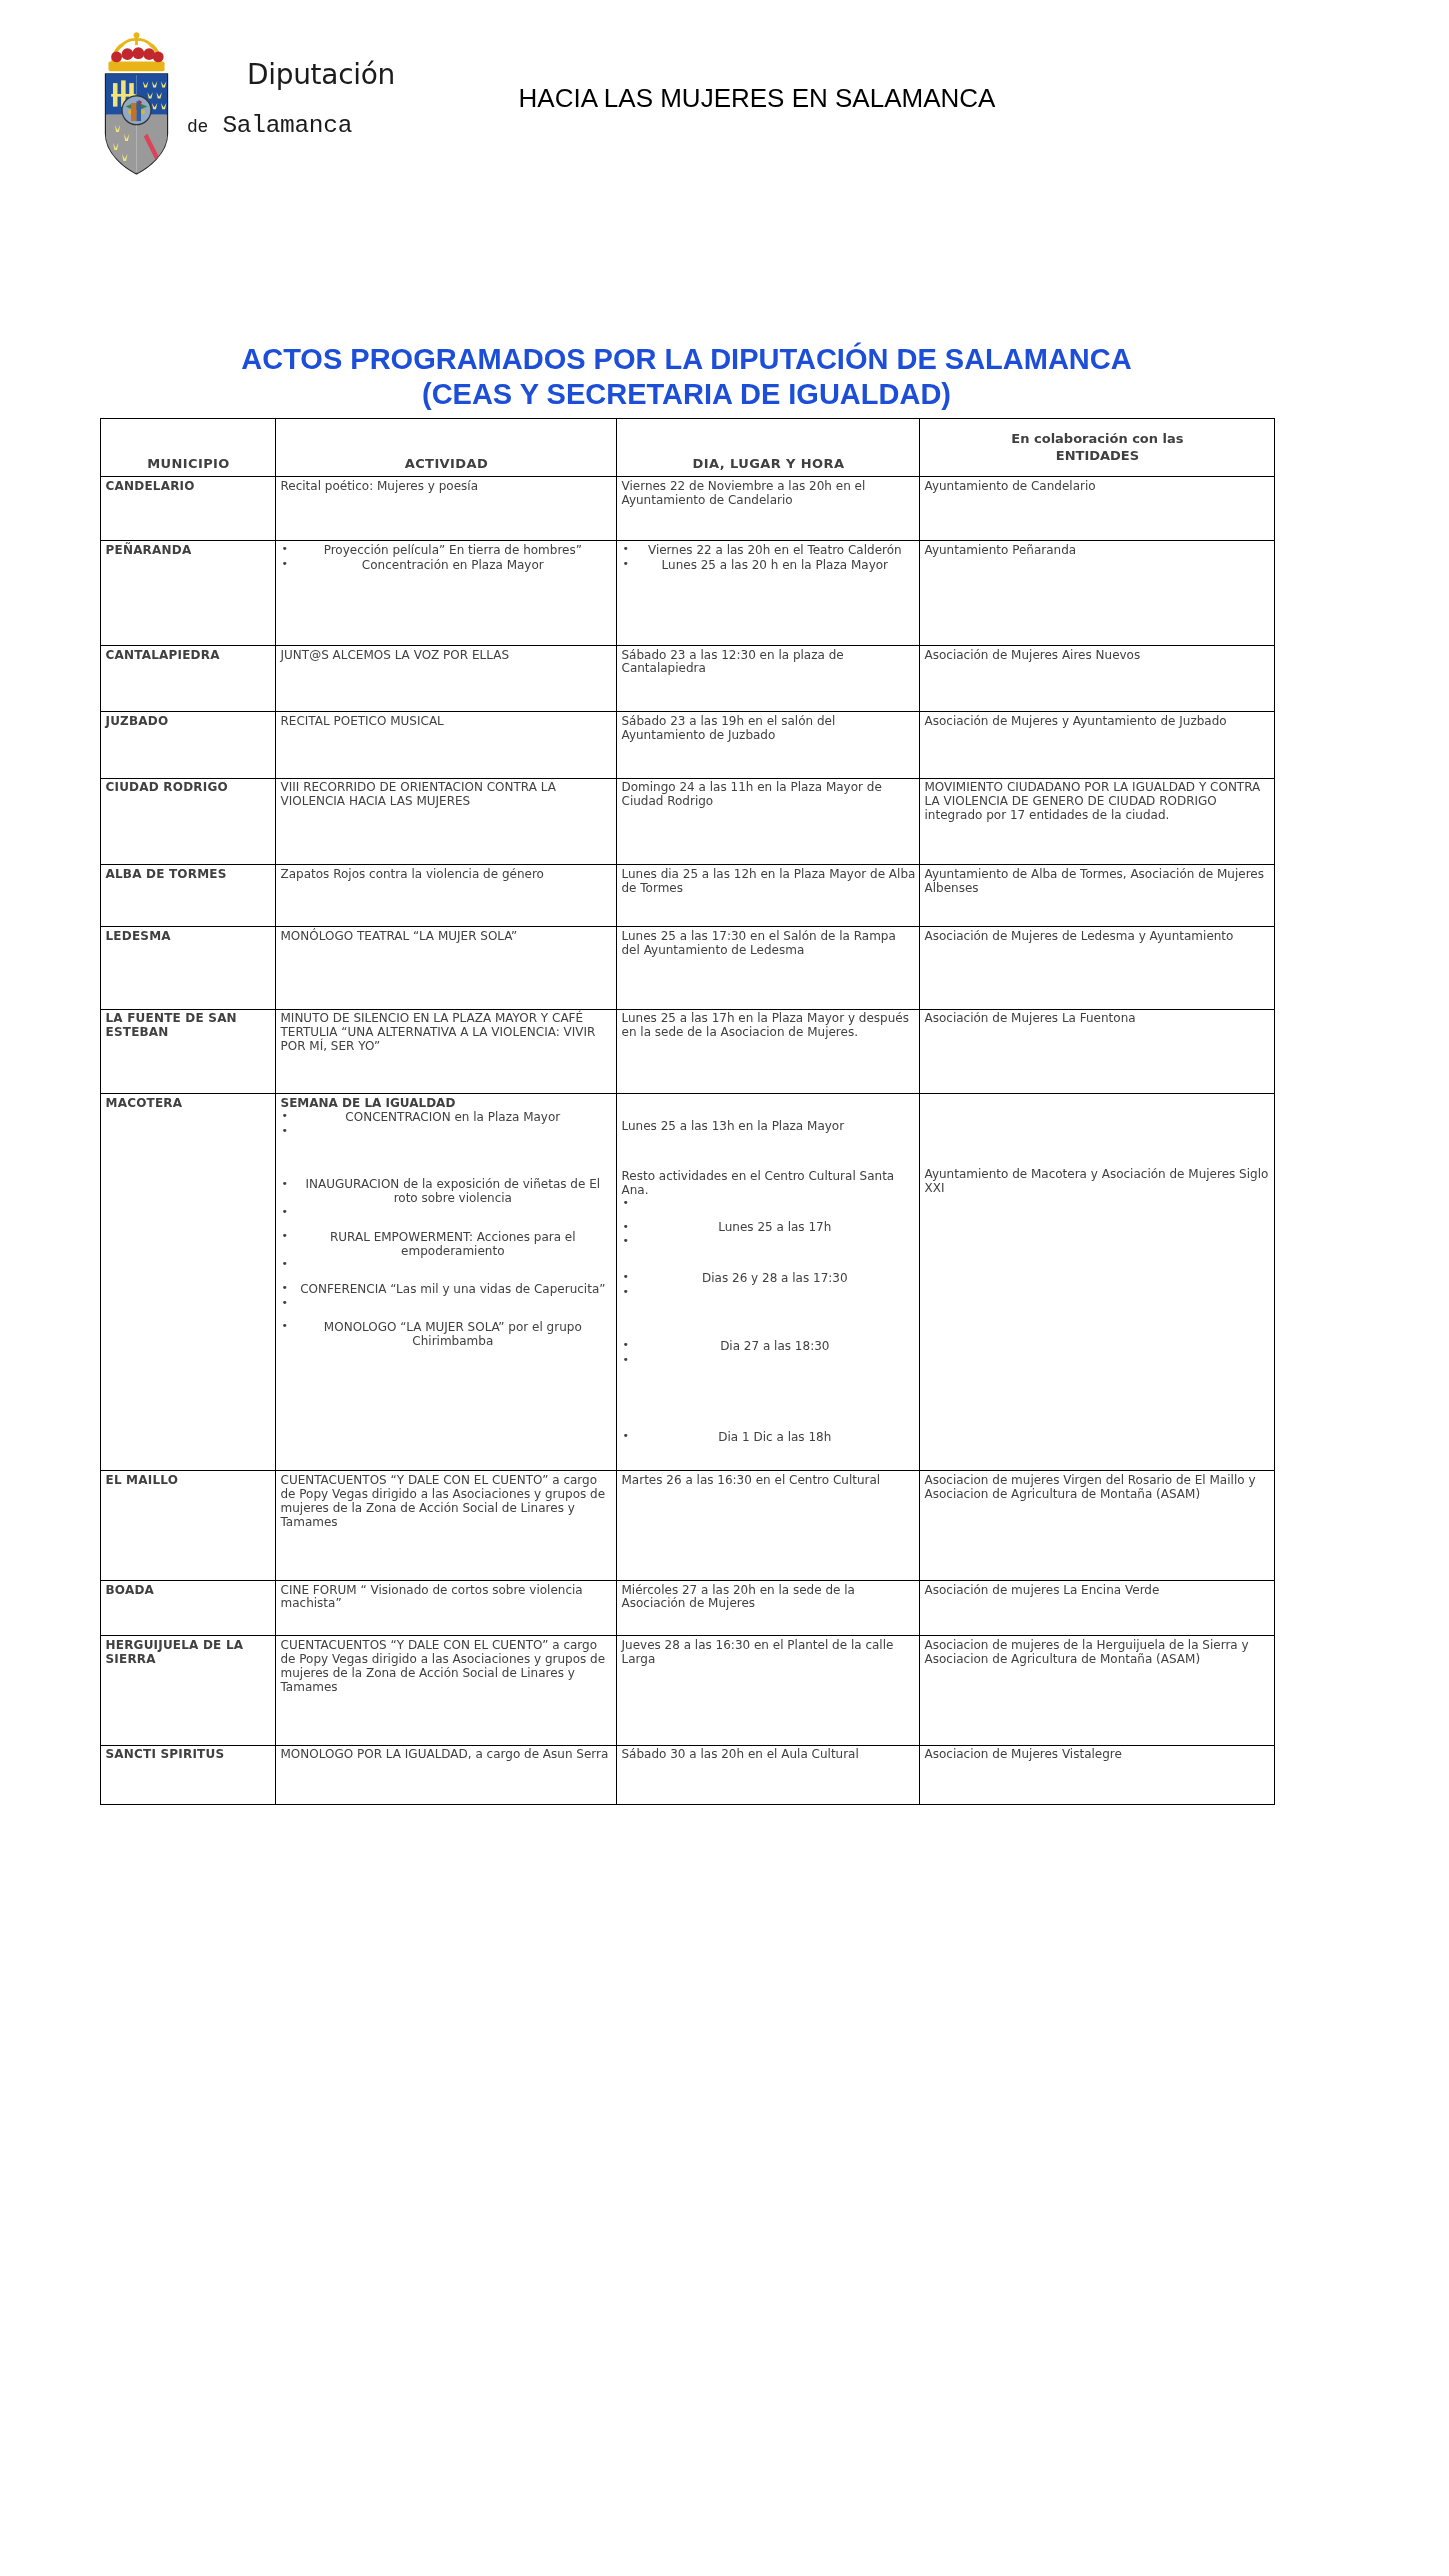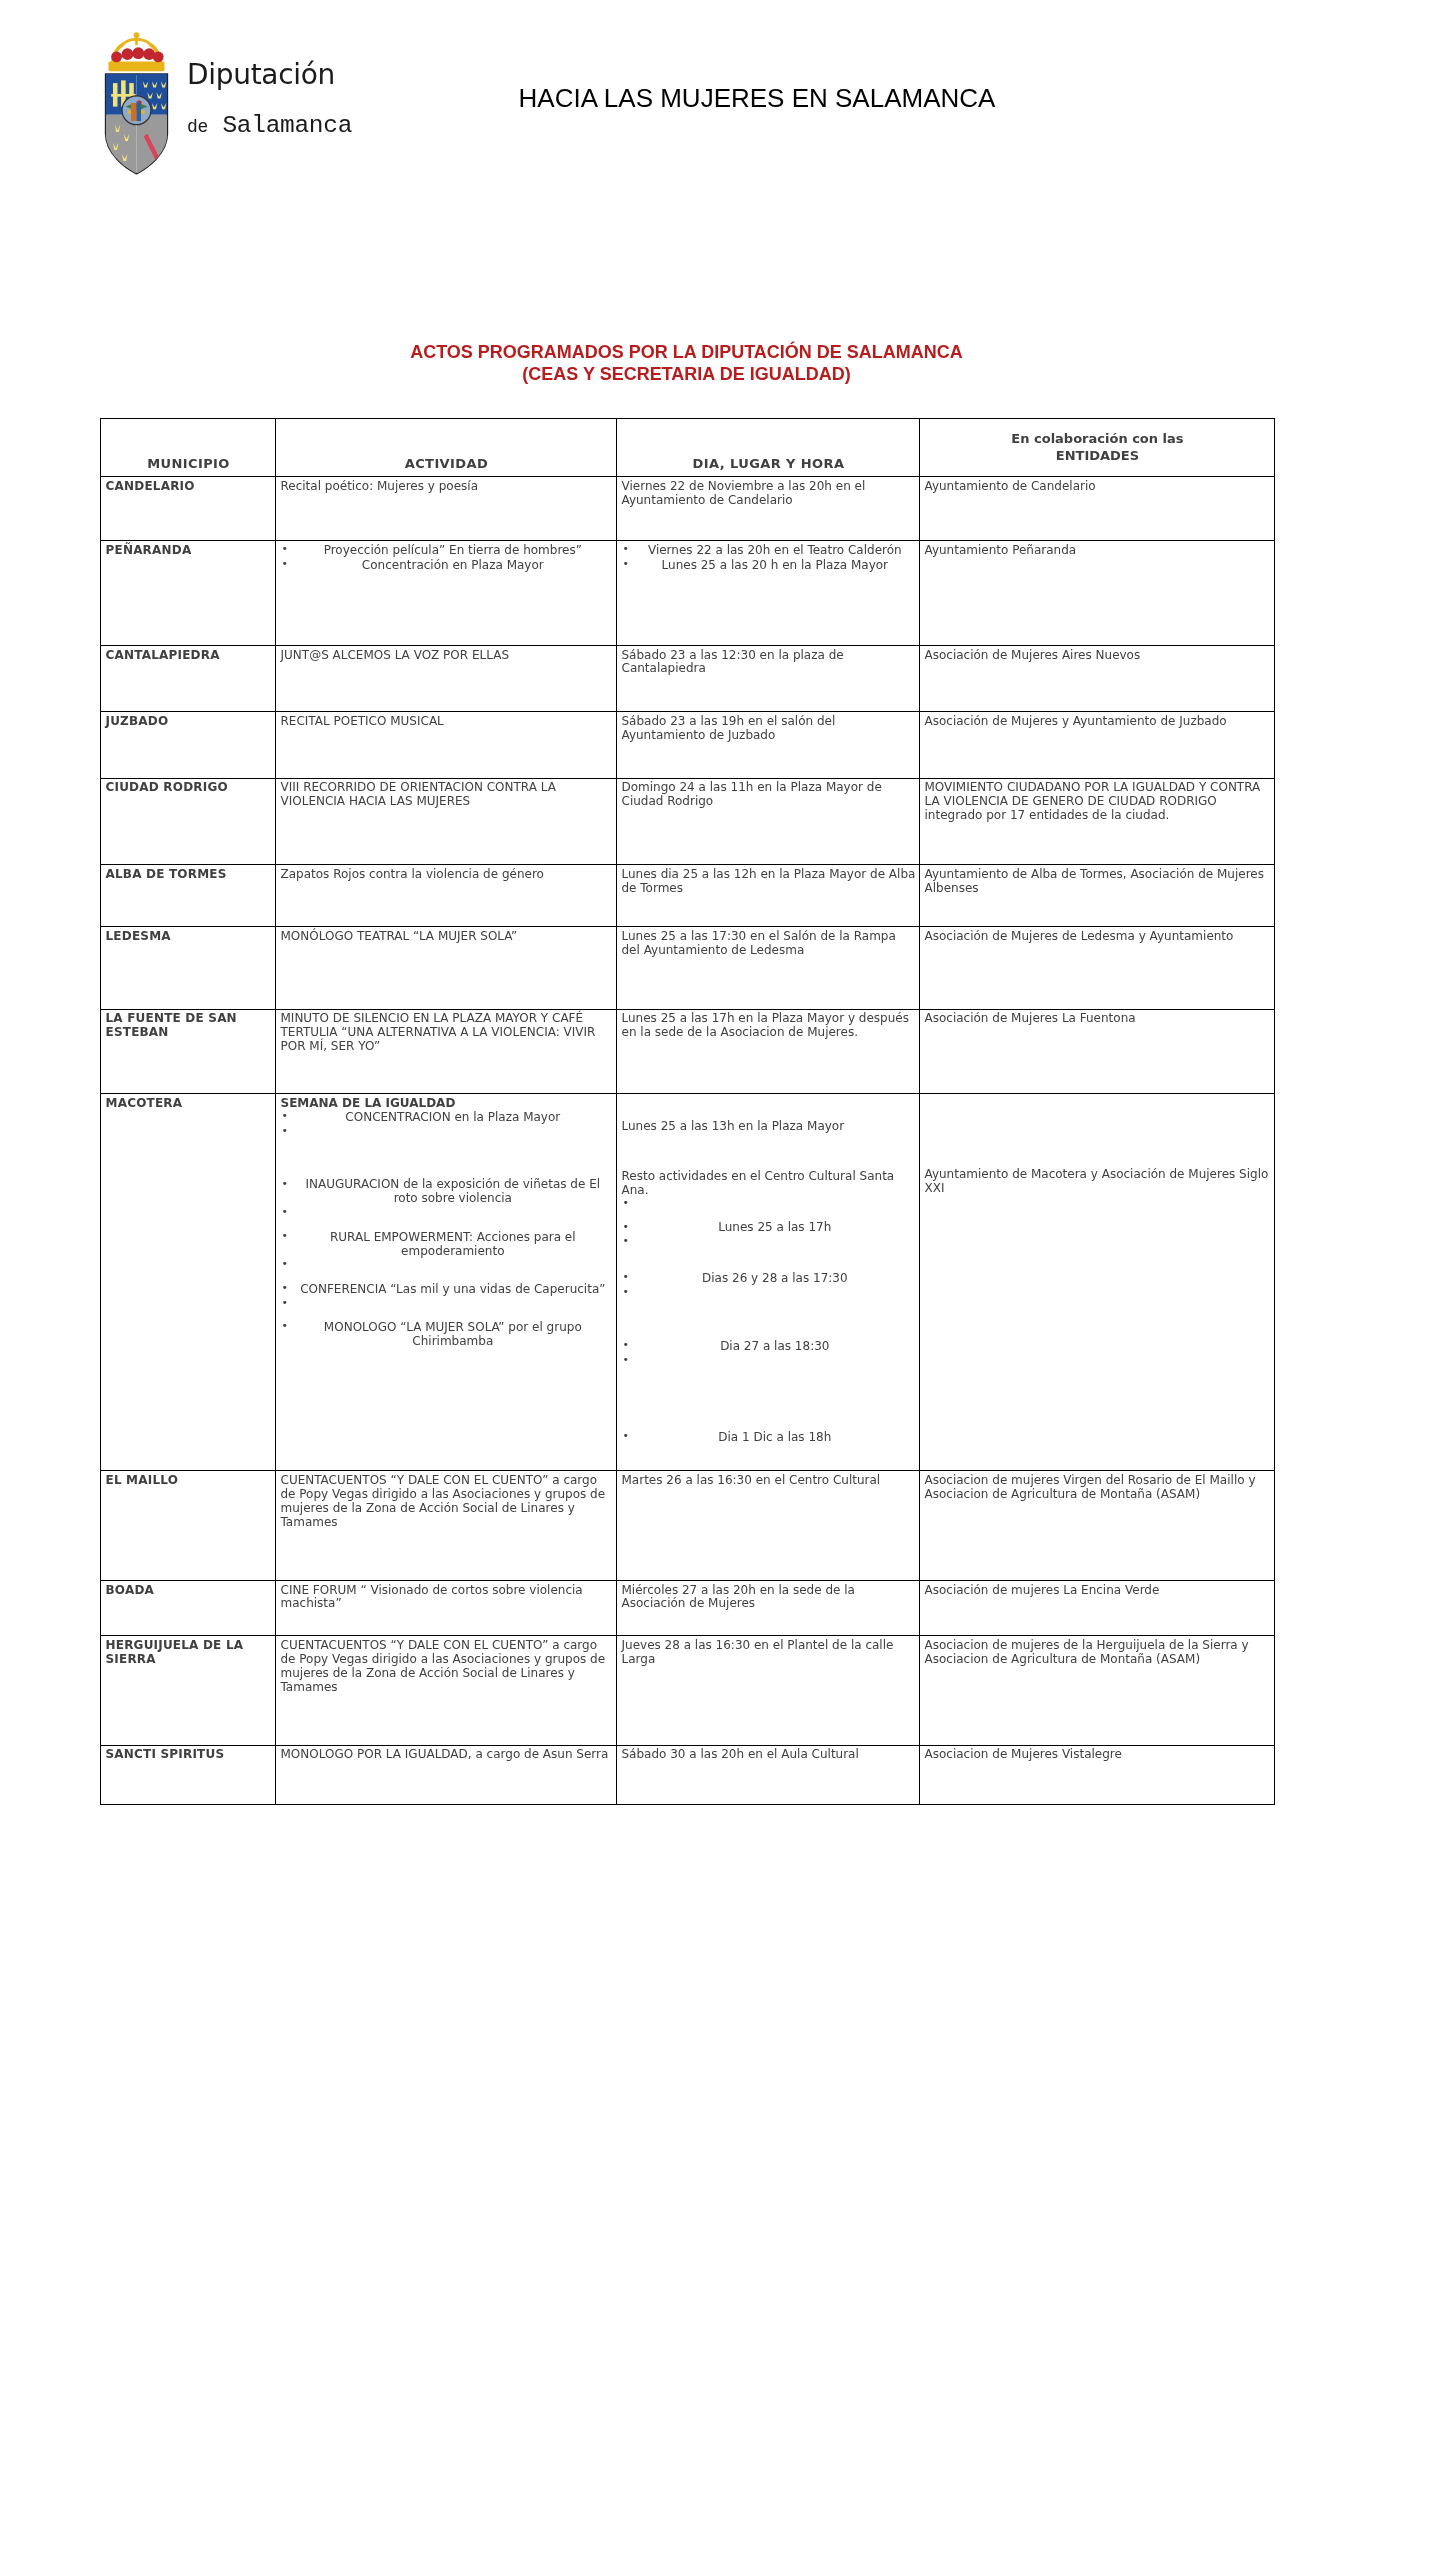--- a/index.html
+++ b/index.html
@@ -40,20 +40,21 @@
     left: 96px;
     top: 34px;
     width: 208px;
   }
   .logo-line1 {
     font-family: "DejaVu Sans", sans-serif;
     font-size: 28px;
     color: #1b1b1b;
     letter-spacing: -0.3px;
     line-height: 1;
+    text-align: right;
   }
   .logo-line2 {
     font-family: Liberation Mono, monospace;
     font-size: 24.5px;
     color: #1b1b1b;
     letter-spacing: -0.3px;
     line-height: 1;
     margin-top: 25px;
   }
   .logo-line2 .small-de {
@@ -86,23 +87,23 @@
 
   
   .section-heading {
     position: absolute;
     left: 100px;
     top: 342px;
     width: 1173px;
     text-align: center;
     font-family: "Liberation Sans", sans-serif;
     font-weight: bold;
-    font-size: 18px;
+    font-size: 29px;
     line-height: 1.22;
-    color: #b91c1c;
+    color: #1d4ed8;
   }
   .section-heading .sh2 { display: block; }
 
   
   .table-wrap {
     position: absolute;
     left: 100px;
     top: 418px;
     width: 1174px;
   }

